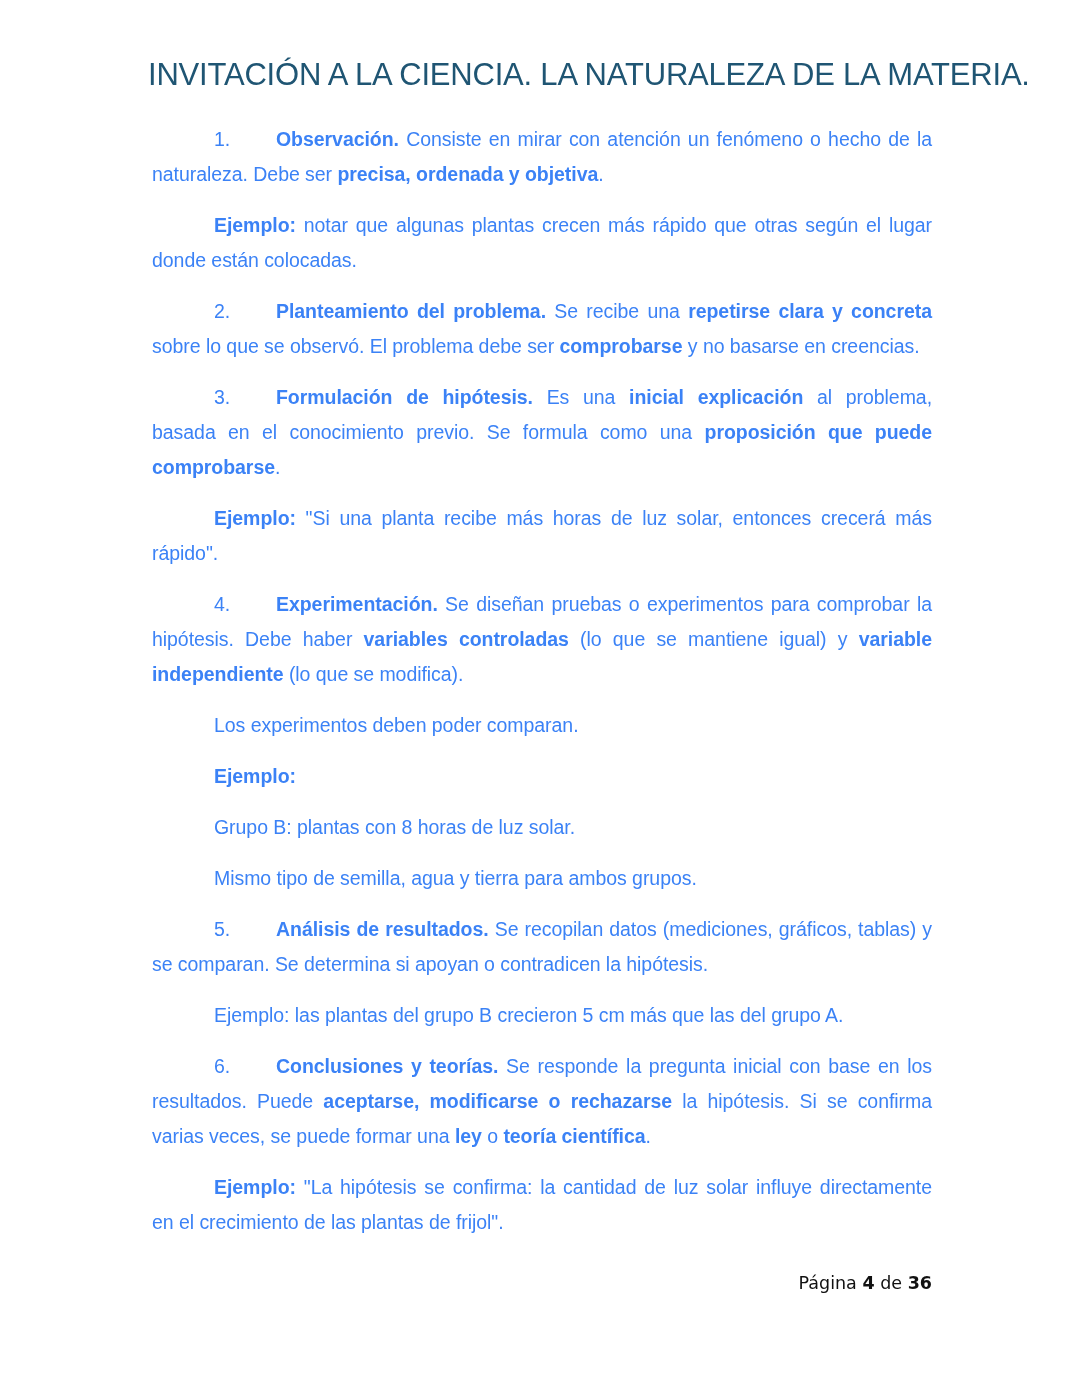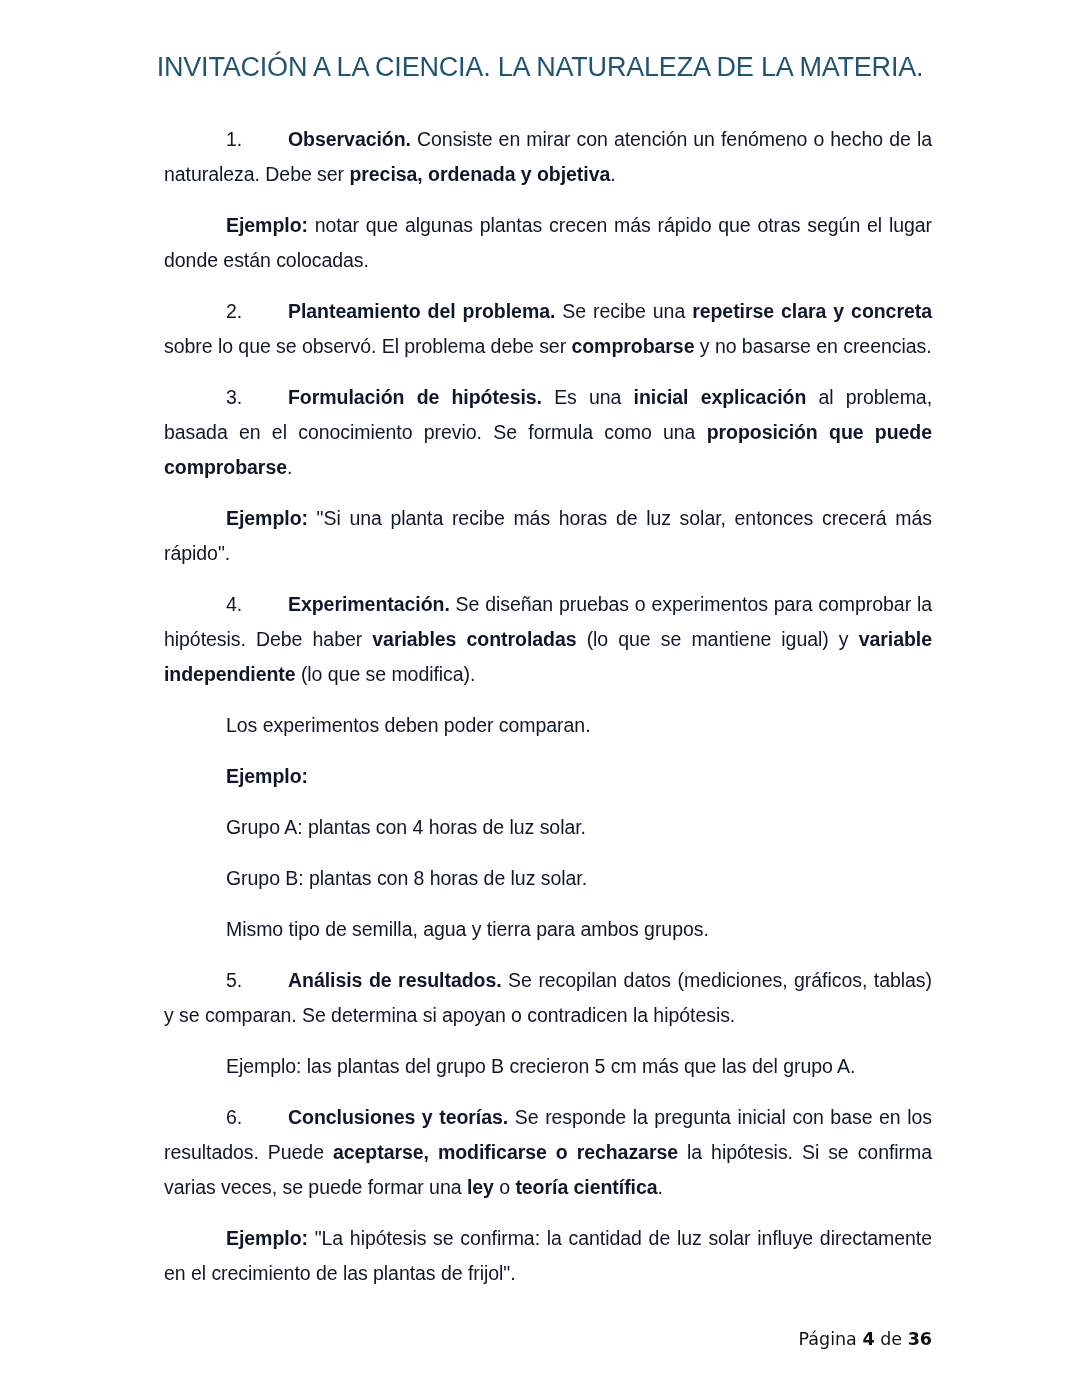--- a/index.html
+++ b/index.html
@@ -20,42 +20,42 @@
     left: 0; top: 0;
     width: 1080px;
     height: 1397px;
     background: #ffffff;
     overflow: hidden;
   }
 
   .doc-title {
     position: absolute;
     left: 148px;
-    top: 50px;
+    top: 58px;
     width: 784px;
     text-align: center;
     color: #1f5573;
-    font-size: 27px;
+    font-size: 31px;
     line-height: 34px;
     font-weight: 400;
     letter-spacing: -0.2px;
     white-space: nowrap;
   }
 
   .body-block {
     position: absolute;
     left: 148px;
     top: 122px;
     width: 784px;
   }
 
   p.para {
-    margin: 0 0 0 16px;
+    margin: 0 0 0 4px;
     padding: 0;
-    color: #0f172a;
+    color: #3b82f6;
     font-size: 19.5px;
     line-height: 35px;
     text-align: justify;
     text-justify: inter-word;
     letter-spacing: -0.05px;
   }
 
   
   p.para + p.para { margin-top: 16px; }
 
@@ -73,21 +73,21 @@
     display: inline-block;
     width: 62px;
   }
   b, strong { font-weight: 700; }
 
   .nojust { text-align: left; }
 
   .footer {
     position: absolute;
     left: 148px;
-    top: 1326px;
+    top: 1270px;
     width: 784px;
     text-align: right;
     font-family: "DejaVu Sans", sans-serif;
     font-size: 17.5px;
     line-height: 26px;
     color: #111111;
   }
   .footer b { font-weight: 700; }
 </style>
 </head>
@@ -125,23 +125,20 @@
     </p>
 
     <p class="para nojust">
       <span class="indent"></span><span>Los experimentos deben poder comparan.</span>
     </p>
 
     <p class="para nojust">
       <span class="indent"></span><b>Ejemplo:</b>
     </p>
 
-    <p class="para nojust">
-      <span class="indent"></span><span>Grupo A: plantas con 4 horas de luz solar.</span>
-    </p>
 
     <p class="para nojust">
       <span class="indent"></span><span>Grupo B: plantas con 8 horas de luz solar.</span>
     </p>
 
     <p class="para nojust">
       <span class="indent"></span><span>Mismo tipo de semilla, agua y tierra para ambos grupos.</span>
     </p>
 
     <p class="para">

